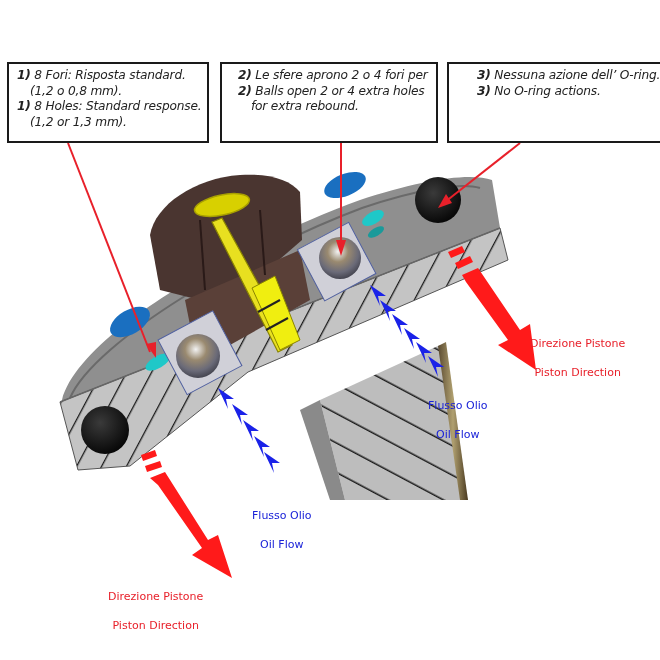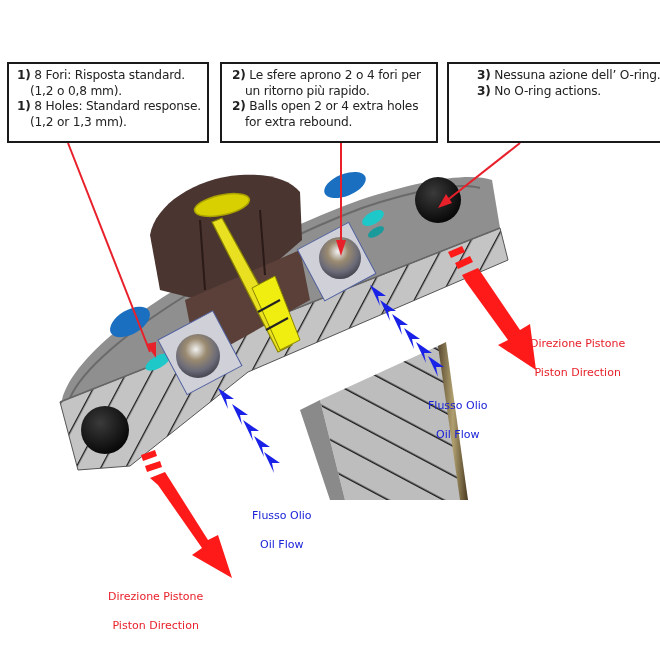--- a/index.html
+++ b/index.html
@@ -1,25 +1,25 @@
 <!DOCTYPE html>
 <html><head>
 <meta charset="utf-8">
 <style>
   html, body { margin: 0; padding: 0; background: #ffffff; }
   body { width: 660px; height: 660px; position: relative; overflow: hidden;
          font-family: "DejaVu Sans", sans-serif; }
   .callout { position: absolute; top: 62px; height: 81px; box-sizing: border-box;
              border: 2px solid #1a1a1a; background: #fff; padding: 4px 6px 0 8px;
              font-size: 12.2px; line-height: 15.5px; color: #222; letter-spacing: -0.2px; }
-  .callout .line { display: block; white-space: nowrap; }
+  .callout .line { display: block; white-space: nowrap; font-style: italic; }
   .callout .line.indent { padding-left: 13px; }
   .callout b { font-weight: bold; }
   #box1 { left: 7px; width: 202px; }
-  #box2 { left: 220px; width: 218px; padding-left: 10px; }
+  #box2 { left: 220px; width: 218px; padding-left: 16px; }
   #box3 { left: 447px; width: 227px; padding-left: 28px; }
   .lbl { position: absolute; font-size: 11px; line-height: 14px; text-align: center; white-space: nowrap; }
   .lbl span { display: block; margin-top: 15px; }
   .red { color: #e8202a; }
   .blue { color: #1a22d8; }
   #diagram { position: absolute; left: 0; top: 0; }
 </style>
 </head>
 <body>
 
@@ -138,21 +138,20 @@
 
 <div class="callout" id="box1">
   <span class="line"><b>1)</b> <span>8 Fori: Risposta standard.</span></span>
   <span class="line indent">(1,2 o 0,8 mm).</span>
   <span class="line"><b>1)</b> <span>8 Holes: Standard response.</span></span>
   <span class="line indent">(1,2 or 1,3 mm).</span>
 </div>
 
 <div class="callout" id="box2">
   <span class="line"><b>2)</b> <span>Le sfere aprono 2 o 4 fori per</span></span>
-  <span class="line indent">un ritorno più rapido.</span>
   <span class="line"><b>2)</b> <span>Balls open 2 or 4 extra holes</span></span>
   <span class="line indent">for extra rebound.</span>
 </div>
 
 <div class="callout" id="box3">
   <span class="line"><b>3)</b> <span>Nessuna azione dell’ O-ring.</span></span>
   <span class="line"><b>3)</b> <span>No O-ring actions.</span></span>
 </div>
 
 <div class="lbl red" style="left:530px; top:322px;">

